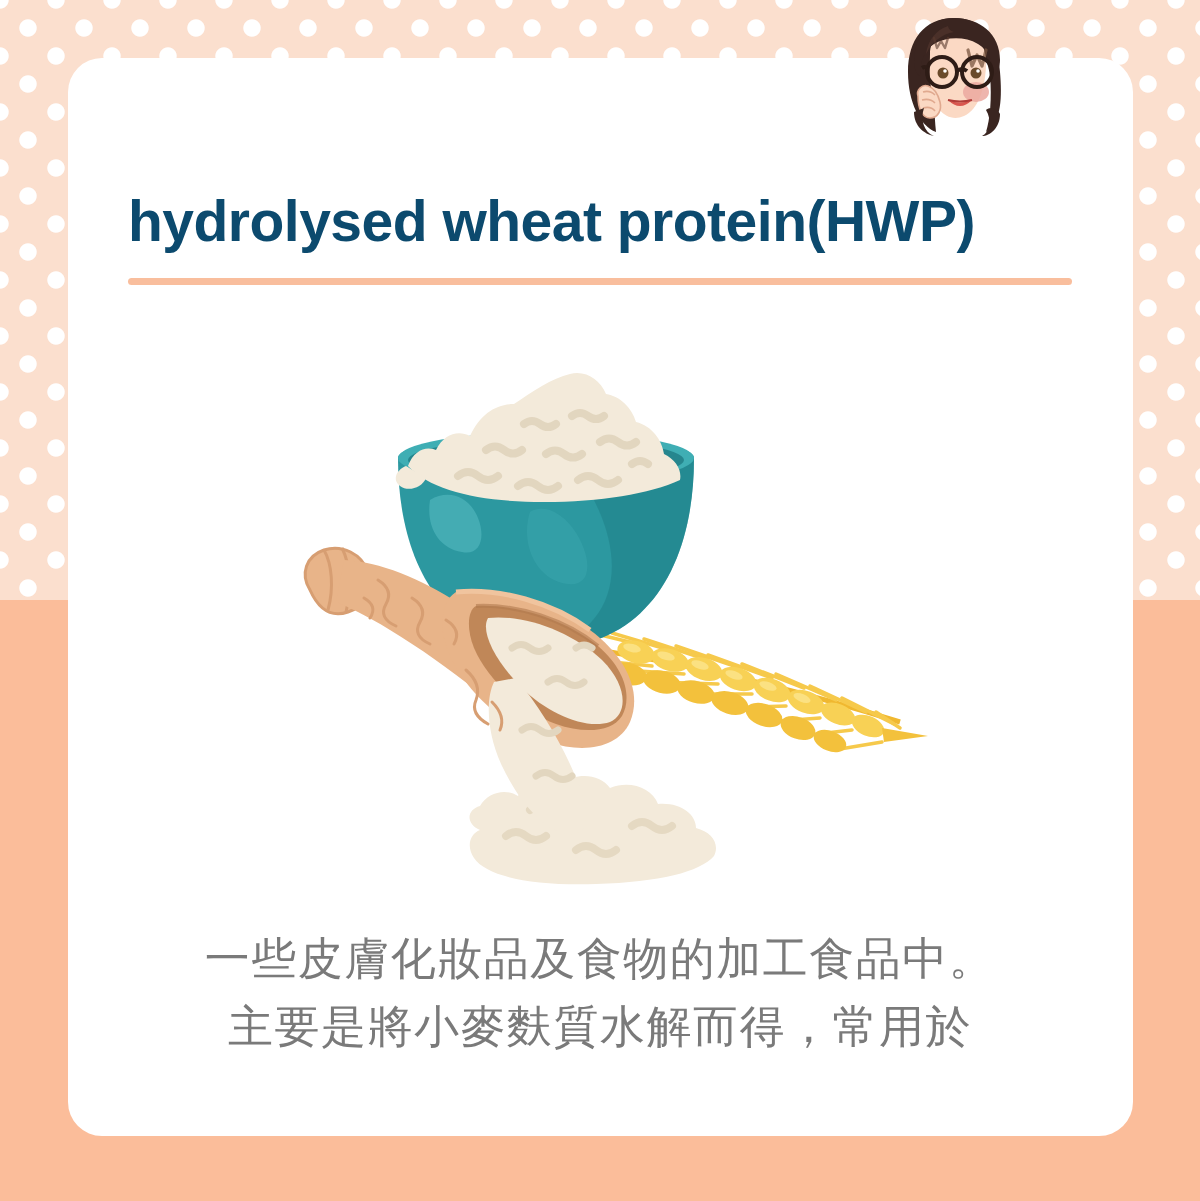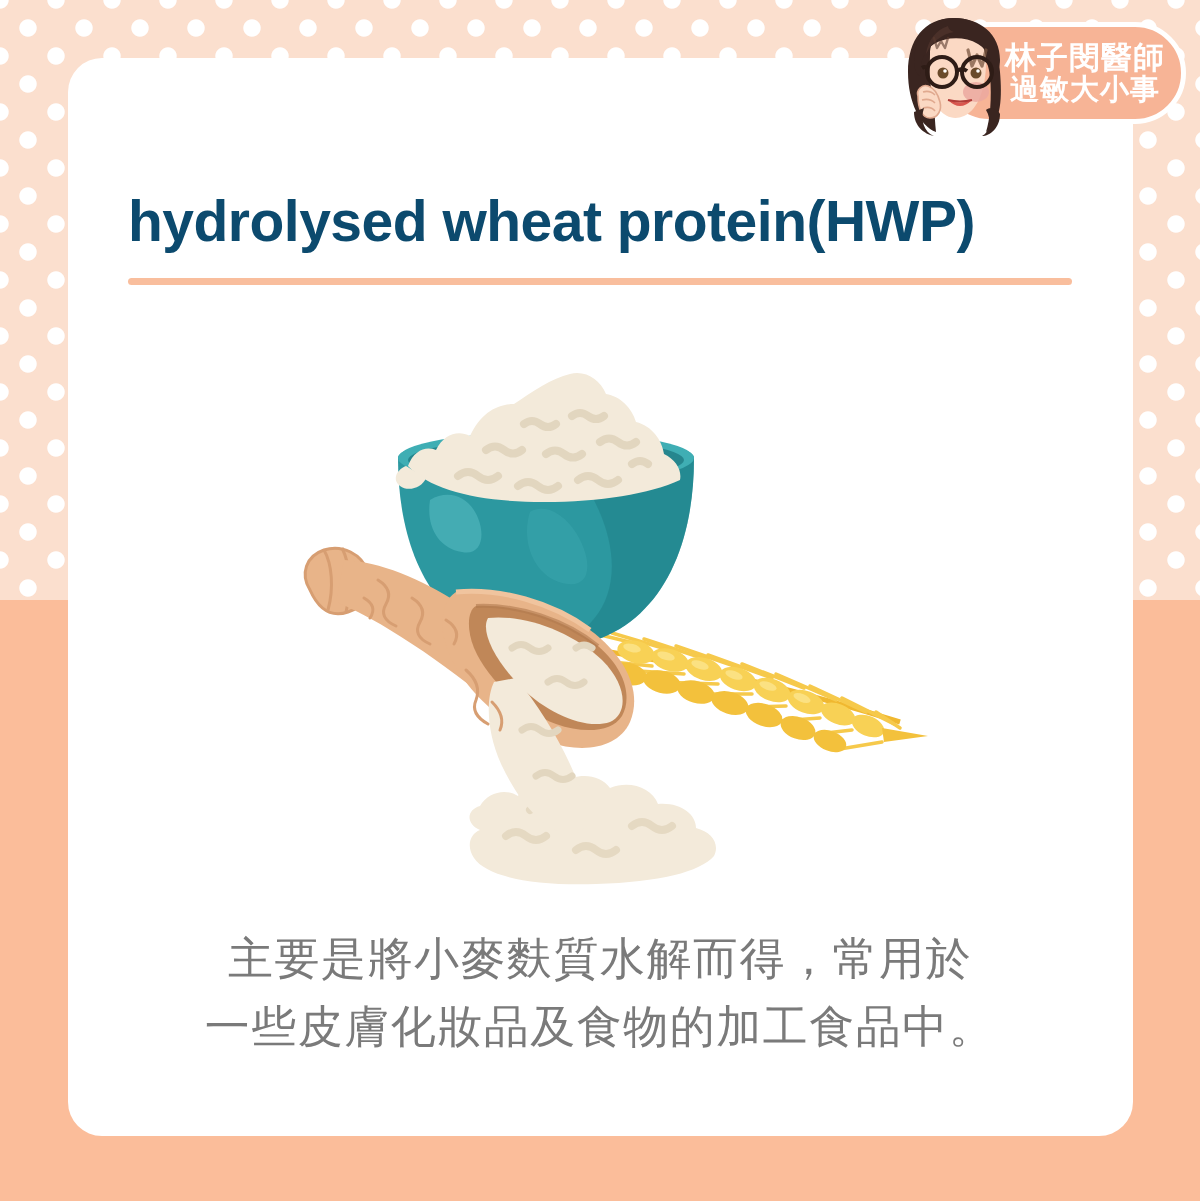--- a/index.html
+++ b/index.html
@@ -111,26 +111,20 @@
 </head>
 <body>
 
 <div id="stage">
 
   <div id="bg-dots"></div>
   <div id="bg-lower"></div>
 
   <div id="card"></div>
 
-  <div id="badge">
-    <div id="badge-text">
-      <span id="badge-line1">林子閔醫師</span>
-      <span id="badge-line2">過敏大小事</span>
-    </div>
-  </div>
 
   <svg id="avatar" viewBox="0 0 128 128">
 
     <path d="M64 8 C34 8 18 30 18 62 C18 92 30 116 46 122 C44 104 44 86 46 72 C50 48 58 36 70 34 C86 32 98 46 100 66 C102 88 100 110 96 122 C112 112 112 86 110 62 C108 30 94 8 64 8 Z" fill="#3A2520"></path>
 
     <path d="M40 44 C40 28 52 20 66 20 C84 20 96 32 96 52 C96 78 88 100 74 106 C58 113 44 100 41 78 C39 64 40 52 40 44 Z" fill="#FBD9C4"></path>
 
     <ellipse cx="86" cy="82" rx="13" ry="10" fill="#EBA8A0" opacity="0.85"></ellipse>
 
     <path d="M64 8 C40 8 24 26 24 52 C24 58 26 64 30 66 C30 52 34 40 44 34 C56 27 74 26 88 34 C98 40 104 52 104 66 C108 62 110 56 110 50 C110 24 90 8 64 8 Z" fill="#3A2520"></path>
@@ -355,17 +349,17 @@
         <path d="M186 340 q16 14 10 30 q-6 14 12 24"></path>
         <path d="M212 372 q14 14 8 28"></path>
       </g>
 
       <path d="M176 262 C220 258 272 272 310 300" stroke="#F0C49E" stroke-width="5" fill="none"></path>
     </g>
 
   </svg>
 
   <div id="caption">
+    <span class="cap-line">一些皮膚化妝品及食物的加工食品中。</span>
     <span class="cap-line">主要是將小麥麩質水解而得，常用於</span>
-    <span class="cap-line">一些皮膚化妝品及食物的加工食品中。</span>
   </div>
 
 </div>
 
 </body></html>

